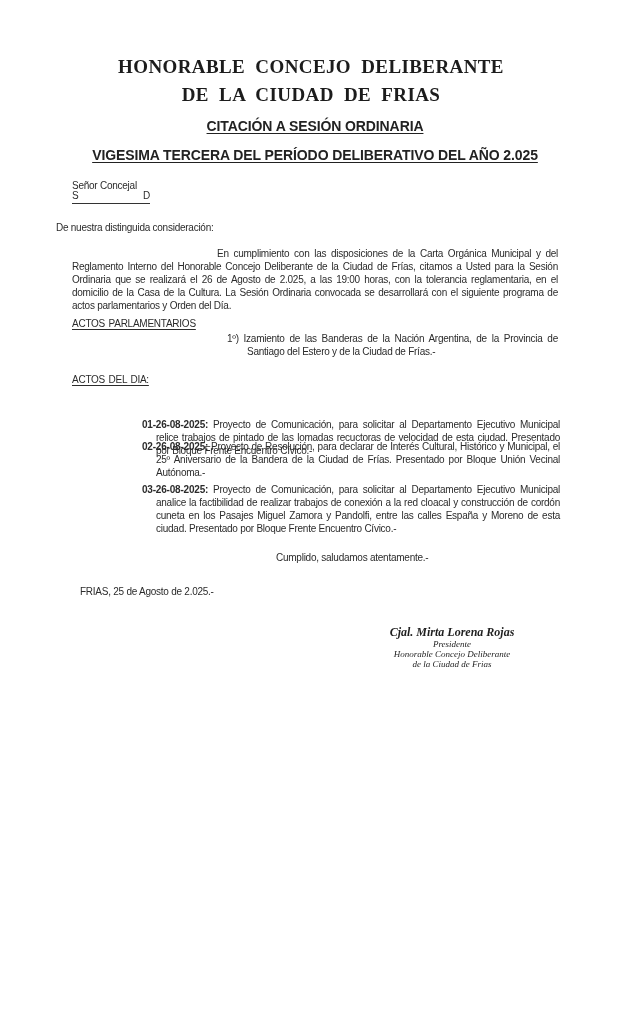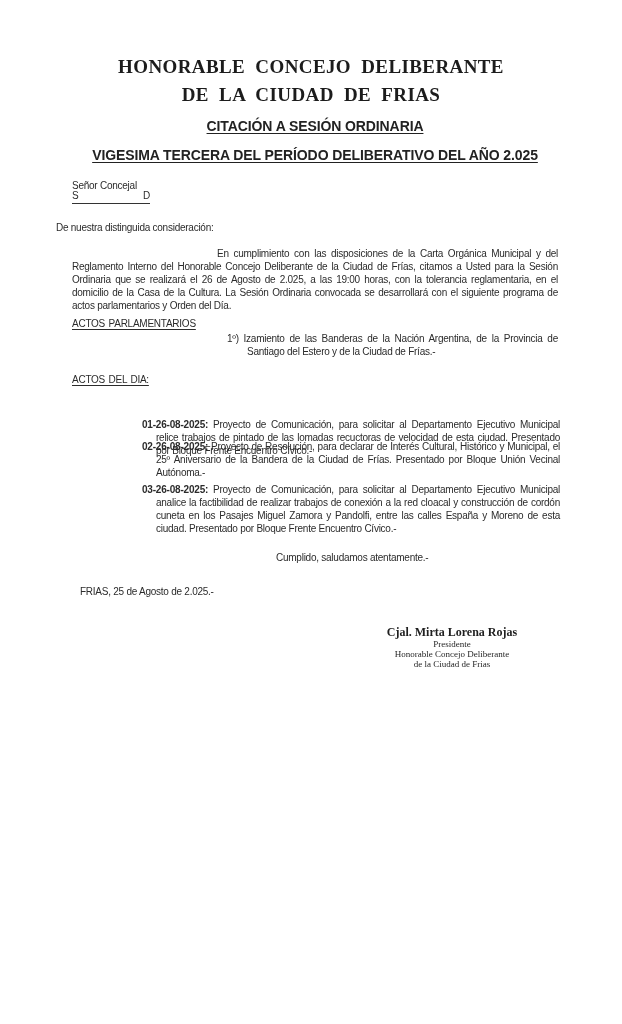--- a/index.html
+++ b/index.html
@@ -93,20 +93,21 @@
   .oi3 { top: 483px; }
   .orden-item b { letter-spacing: -0.2px; }
 
   .closing { top: 551px; left: 240px; margin-left: 36px; }
   .dateline { top: 585px; left: 72px; padding-left: 8px; }
 
   .signature {
     top: 626px; left: 352px; width: 200px;
     text-align: center;
     font-family: "Liberation Serif", "DejaVu Serif", serif;
+    font-style: italic;
     color: #1f1f1f;
     letter-spacing: 0;
   }
   .sig-name { font-weight: bold; font-size: 12px; line-height: 13px; }
   .sig-sub { font-size: 9px; line-height: 10px; }
 </style>
 </head>
 <body>
 
 <div class="page">

